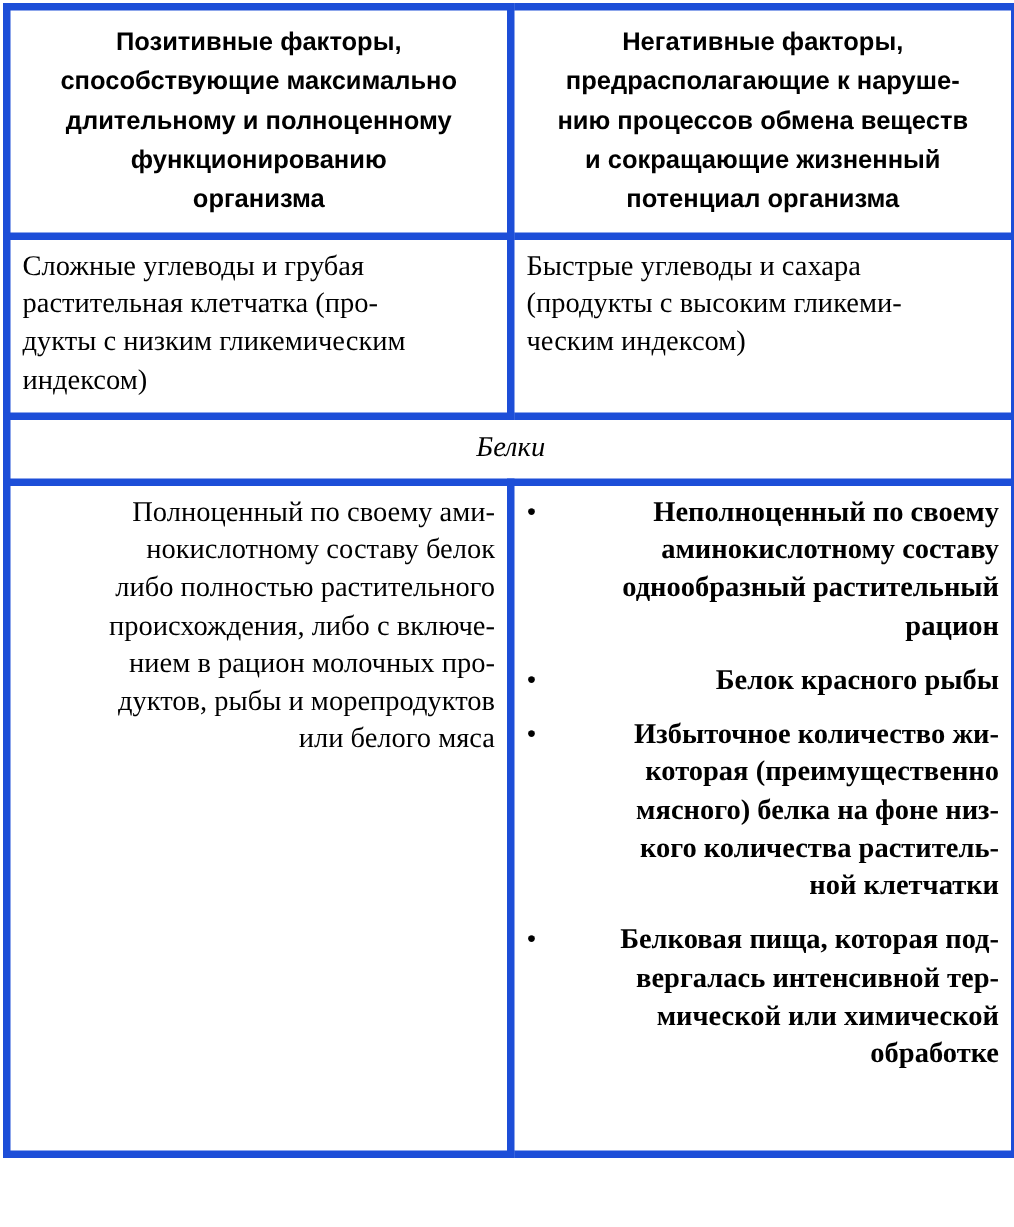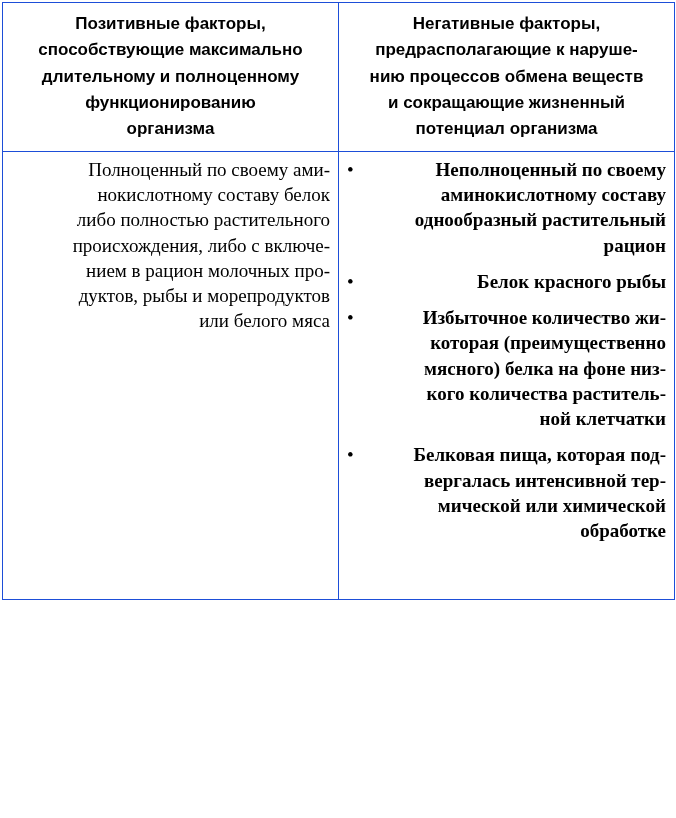--- a/index.html
+++ b/index.html
@@ -18,21 +18,21 @@
     min-height: 818px;
     padding: 2px 2px 8px 2px;
     background: #ffffff;
   }
   table.factors {
     border-collapse: collapse;
     width: 672px;
     table-layout: fixed;
   }
   table.factors td, table.factors th {
-    border: 1px solid #1d4ed8;
+    border: 5px solid #1d4ed8;
     box-sizing: border-box;
   }
   col.left-col  { width: 336px; }
   col.right-col { width: 336px; }
 
   th.hdr {
     font-family: "Liberation Sans", "DejaVu Sans", sans-serif;
     font-weight: 700;
     font-size: 17px;
     line-height: 1.55;
@@ -100,21 +100,37 @@
 функционированию
 организма</th>
         <th class="hdr">Негативные факторы,
 предрасполагающие к наруше-
 нию процессов обмена веществ
 и сокращающие жизненный
 потенциал организма</th>
       </tr>
 
 
+      <tr>
+        <td class="cell row1">
+          <span class="cell-text">Сложные углеводы и грубая
+растительная клетчатка (про-
+дукты с низким гликемическим
+индексом)</span>
+        </td>
+        <td class="cell row1">
+          <span class="cell-text">Быстрые углеводы и сахара
+(продукты с высоким гликеми-
+ческим индексом)</span>
+        </td>
+      </tr>
 
+      <tr>
+        <td class="section" colspan="2">Белки</td>
+      </tr>
 
       <tr>
         <td class="cell row2">
           <span class="cell-text">Полноценный по своему ами-
 нокислотному составу белок
 либо полностью растительного
 происхождения, либо с включе-
 нием в рацион молочных про-
 дуктов, рыбы и морепродуктов
 или белого мяса</span>

